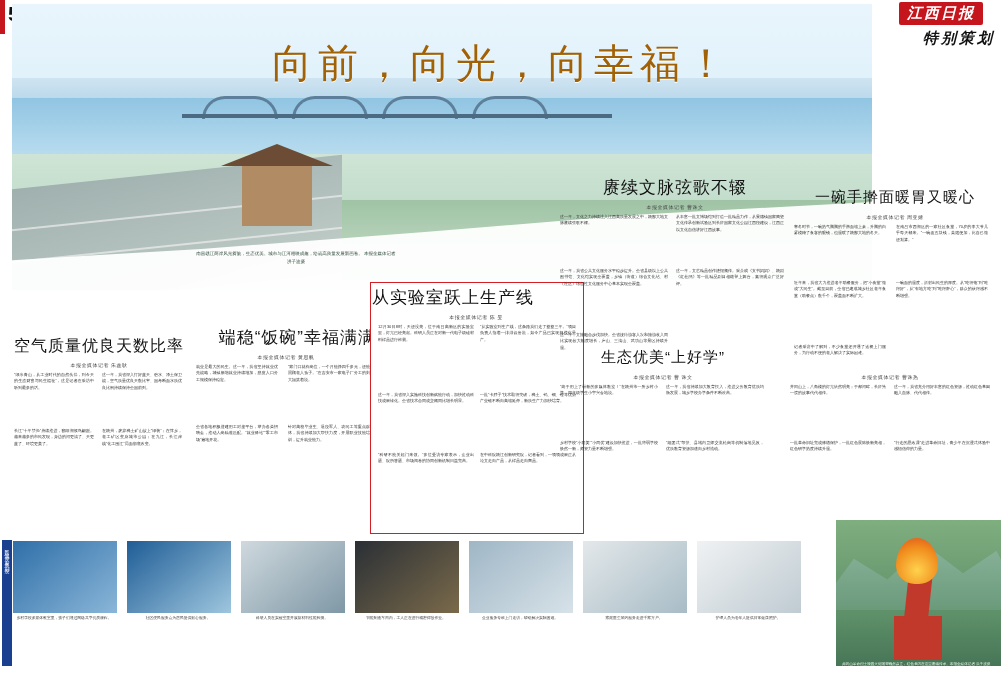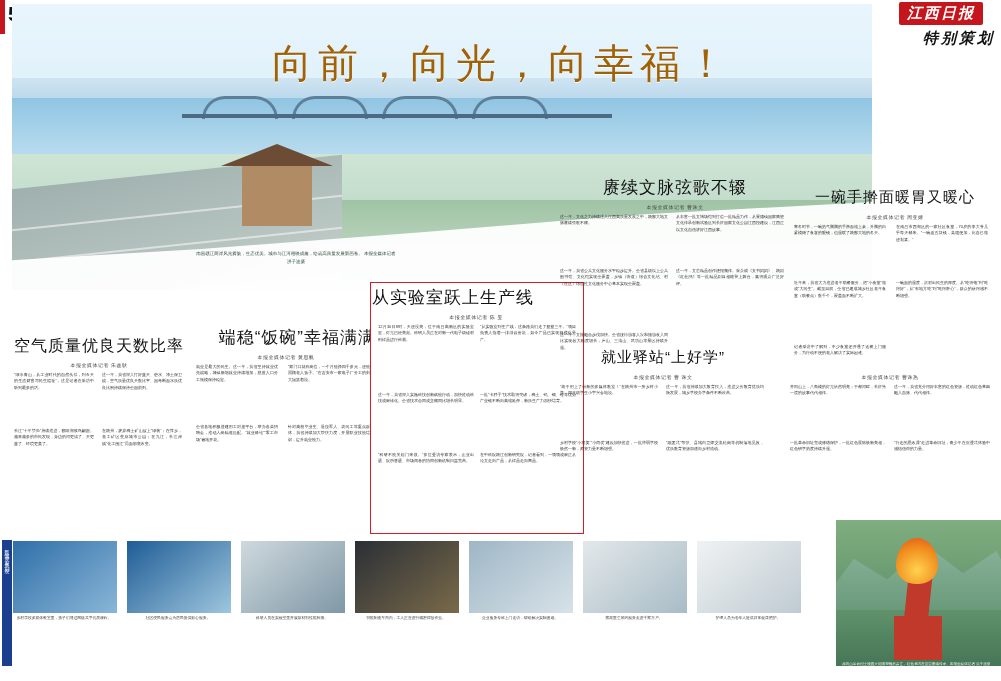--- a/index.html
+++ b/index.html
@@ -131,21 +131,21 @@
   <div class="h-meili headline">空气质量优良天数比率</div>
   <div class="byline" style="position:absolute;left:14px;top:358px;width:170px;">本报全媒体记者 朱鑫耿</div>
 
   <div class="h-duanwen headline">端稳“饭碗”幸福满满</div>
   <div class="byline" style="position:absolute;left:196px;top:350px;width:180px;">本报全媒体记者 黄思帆</div>
 
   <div class="redbox"></div>
   <div class="h-shiyan headline">从实验室跃上生产线</div>
   <div class="byline" style="position:absolute;left:372px;top:310px;width:208px;">本报全媒体记者 陈 旻</div>
 
-  <div class="h-rangnong headline">就业驿站“上好学”</div>
+  <div class="h-rangnong headline">生态优美“上好学”</div>
   <div class="byline" style="position:absolute;left:560px;top:370px;width:206px;">本报全媒体记者 曹 诛文</div>
 
   <div class="byline" style="position:absolute;left:790px;top:370px;width:200px;">本报全媒体记者 曹诛热</div>
 
   <div class="tcol" style="left:560px;top:214px;width:108px;height:290px;">这一年，文化之力持续注入江西高质量发展之中，赣鄱大地文脉赓续弦歌不辍。</div>
   <div class="tcol" style="left:676px;top:214px;width:108px;height:290px;">从丰富一批文博场馆到打造一批精品力作，从景德镇国家陶瓷文化传承创新试验区到长征国家文化公园江西段建设，江西正以文化自信讲好江西故事。</div>
   <div class="tcol" style="left:560px;top:268px;width:108px;height:236px;">这一年，我省公共文化服务水平稳步提升。全省县级以上公共图书馆、文化馆实现全覆盖，乡镇（街道）综合文化站、村（社区）综合性文化服务中心基本实现全覆盖。</div>
   <div class="tcol" style="left:676px;top:268px;width:108px;height:236px;">这一年，文艺精品创作捷报频传。采茶戏《支书妈妈》、赣剧《红杜鹃》等一批精品剧目相继登上舞台，赢得观众广泛好评。</div>
   <div class="tcol" style="left:560px;top:332px;width:108px;height:172px;">这一年，文旅融合步伐加快。全省接待游客人次和旅游收入同比实现较大幅度增长，庐山、三清山、武功山等景区持续升温。</div>
 

